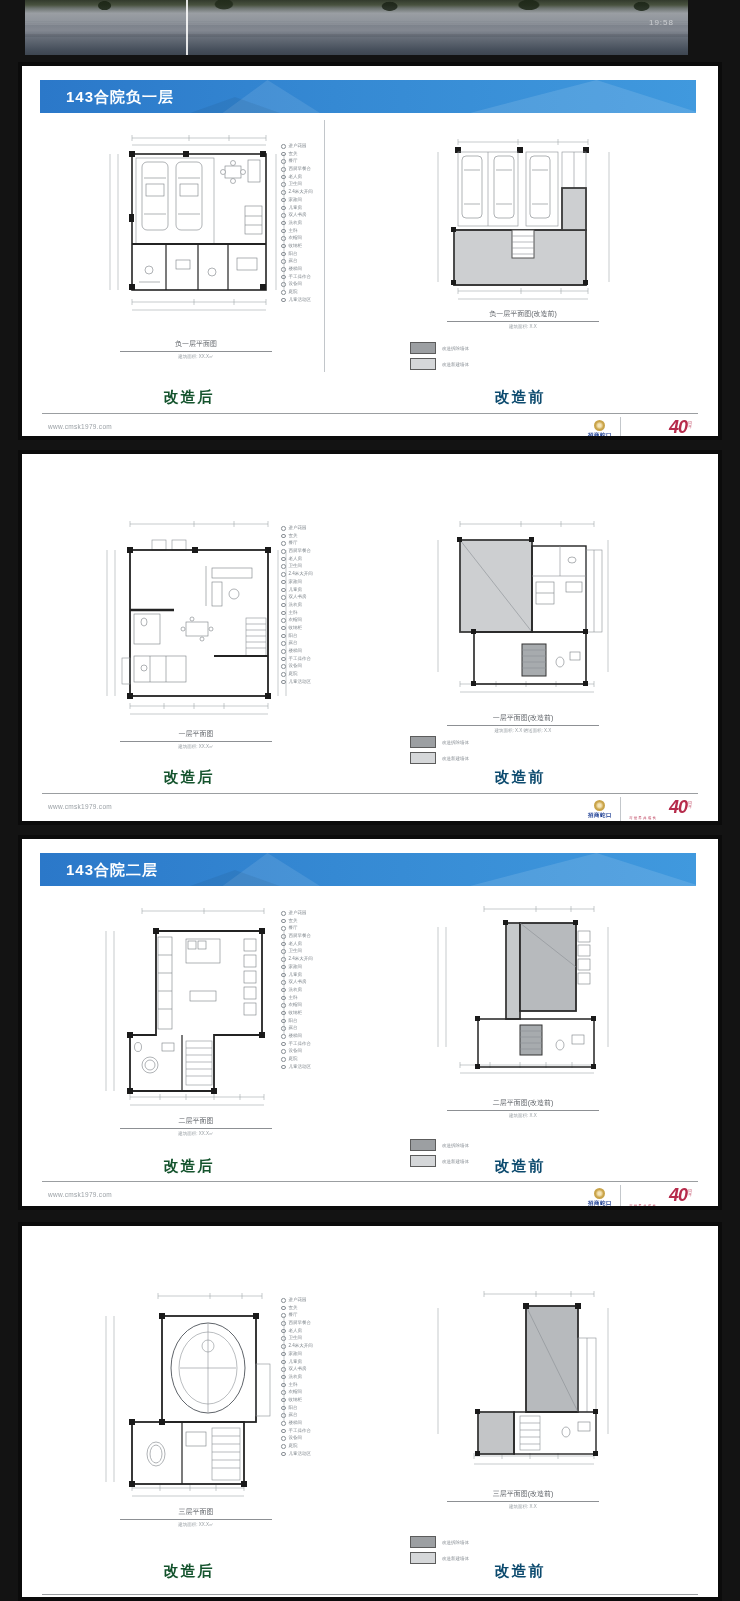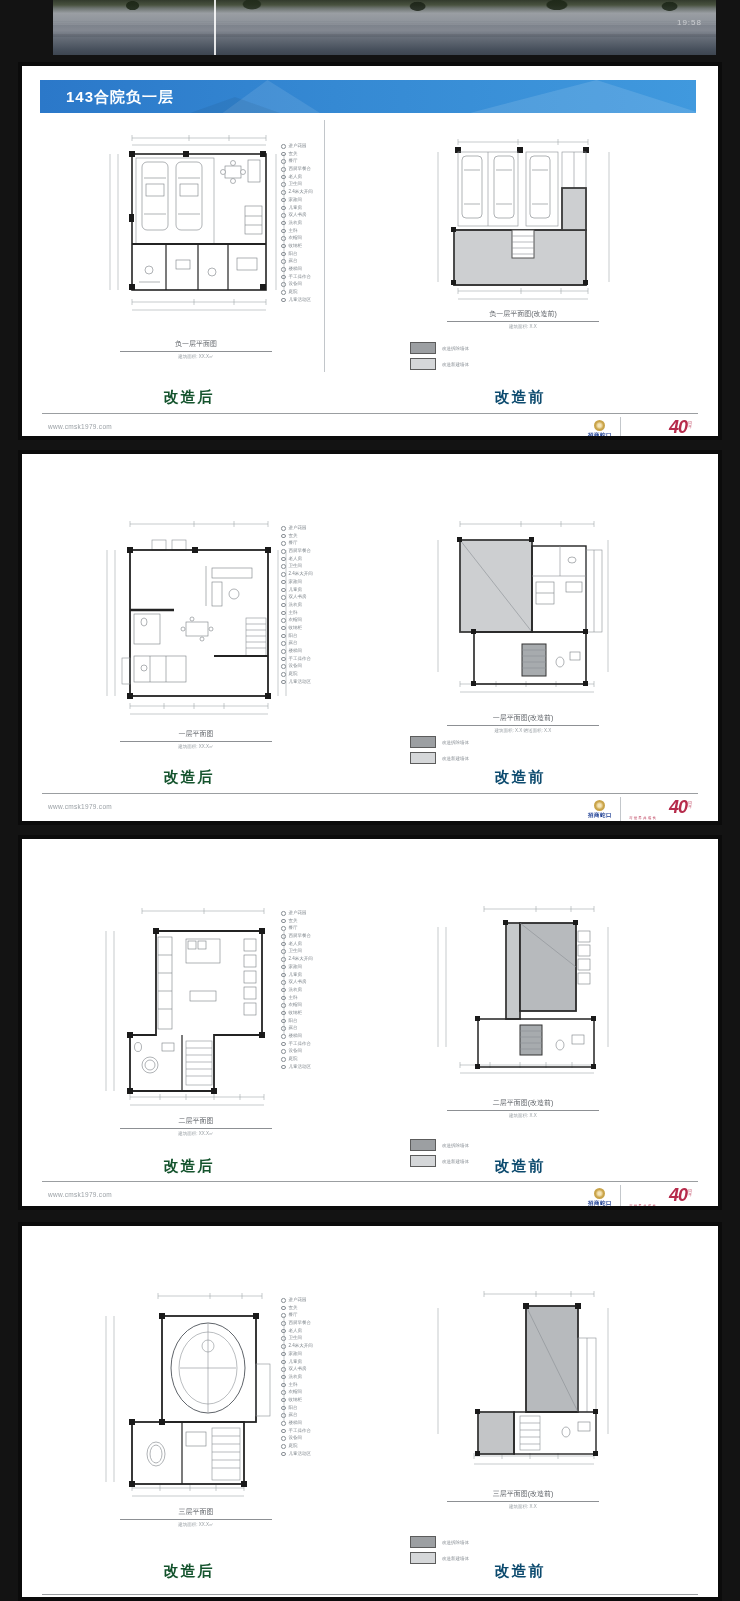--- a/index.html
+++ b/index.html
@@ -9,21 +9,20 @@
     font-family:"Liberation Sans","DejaVu Sans",sans-serif;
   }
   
   .photo{
     position:absolute;left:25px;top:0;width:663px;height:55px;overflow:hidden;
     background:
       linear-gradient(180deg,
         #323a2c 0%, #49523f 9%, #6d7470 15%, #9a9ea3 24%,
         #90959c 38%, #7b818a 42%, #838891 55%, #6a717c 66%,
         #59616c 78%, #47505c 90%, #3e4651 100%);
-    margin-left: 28px;
   }
   .photo .trees{
     position:absolute;left:0;top:0;right:0;height:14px;
     background:
       radial-gradient(10px 7px at 12% 40%, rgba(26,36,20,.85) 0 60%, transparent 70%),
       radial-gradient(14px 8px at 30% 30%, rgba(30,40,24,.8) 0 60%, transparent 70%),
       radial-gradient(12px 7px at 55% 45%, rgba(24,32,20,.8) 0 60%, transparent 70%),
       radial-gradient(16px 8px at 76% 35%, rgba(28,38,22,.85) 0 60%, transparent 70%),
       radial-gradient(12px 7px at 93% 45%, rgba(24,34,20,.8) 0 60%, transparent 70%);
   }
@@ -643,20 +642,26 @@
             <span>周</span>
             <span>年</span>
           </span>
       </div>
       <div class="y40-sub">与世界共成长</div>
     </div>
   </div>
 </div>
 
 <div class="card card3">
+  <div class="hdr">
+    <div class="tri1"></div>
+    <div class="tri2"></div>
+    <div class="tri3"></div>
+    <div class="hdr-title">143合院二层</div>
+  </div>
 
   <div class="after-col">
     <svg width="205" height="216" viewBox="0 0 205 216">
       <g class="dim">
         <line x1="48" y1="16" x2="170" y2="16"></line>
           <line x1="48" y1="13" x2="48" y2="19"></line>
           <line x1="110" y1="13" x2="110" y2="19"></line>
           <line x1="170" y1="13" x2="170" y2="19"></line>
         <line x1="12" y1="36" x2="12" y2="196"></line>
           <line x1="20" y1="36" x2="20" y2="196"></line>

